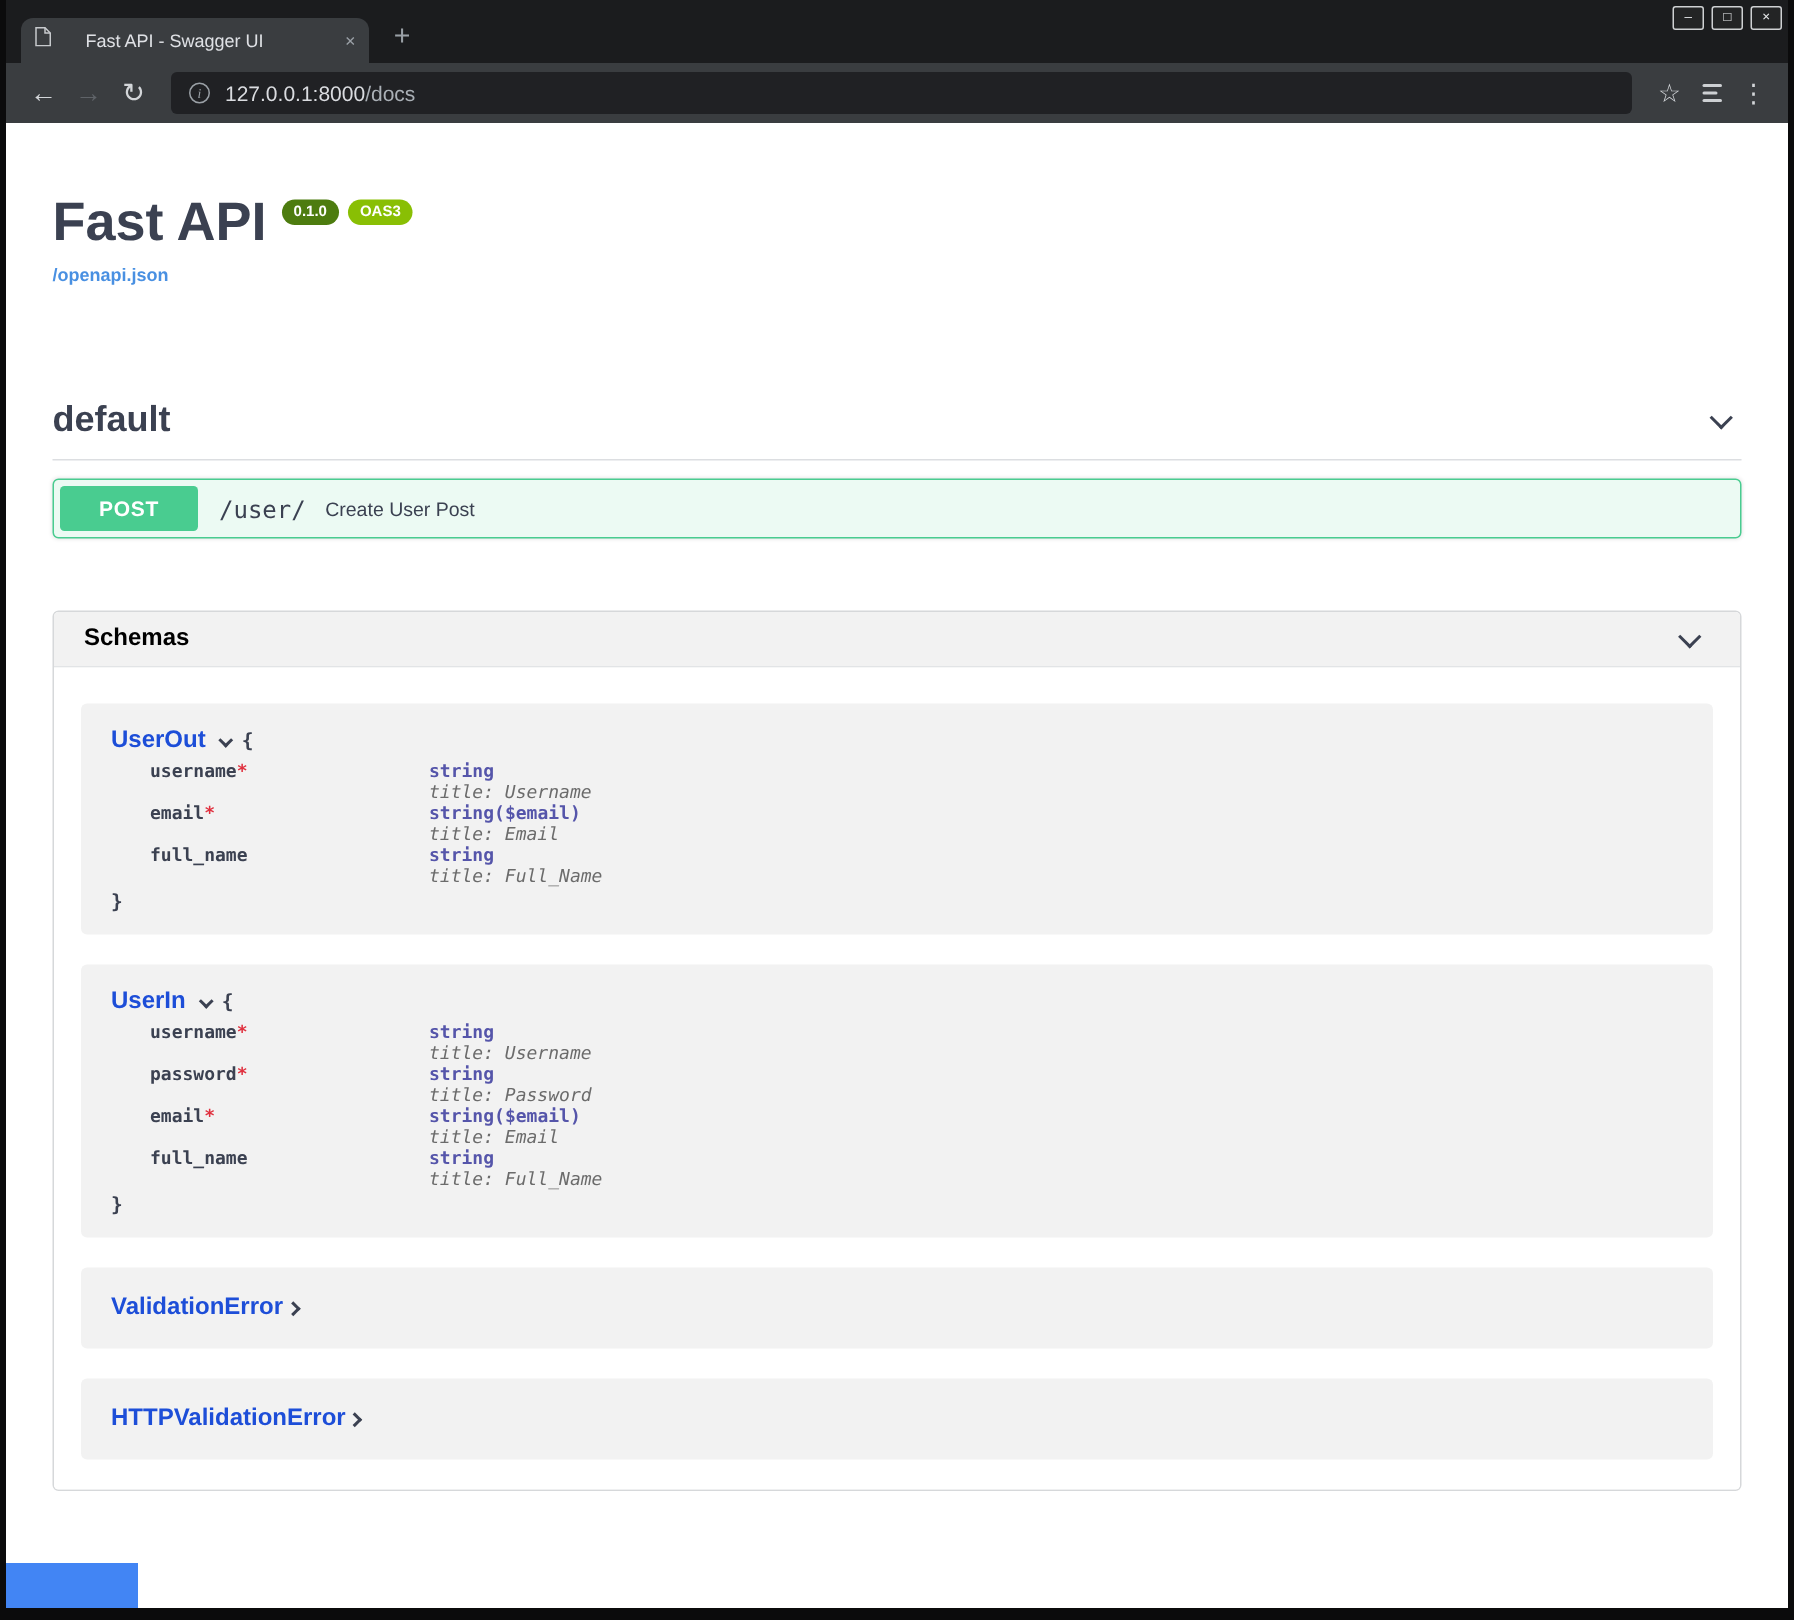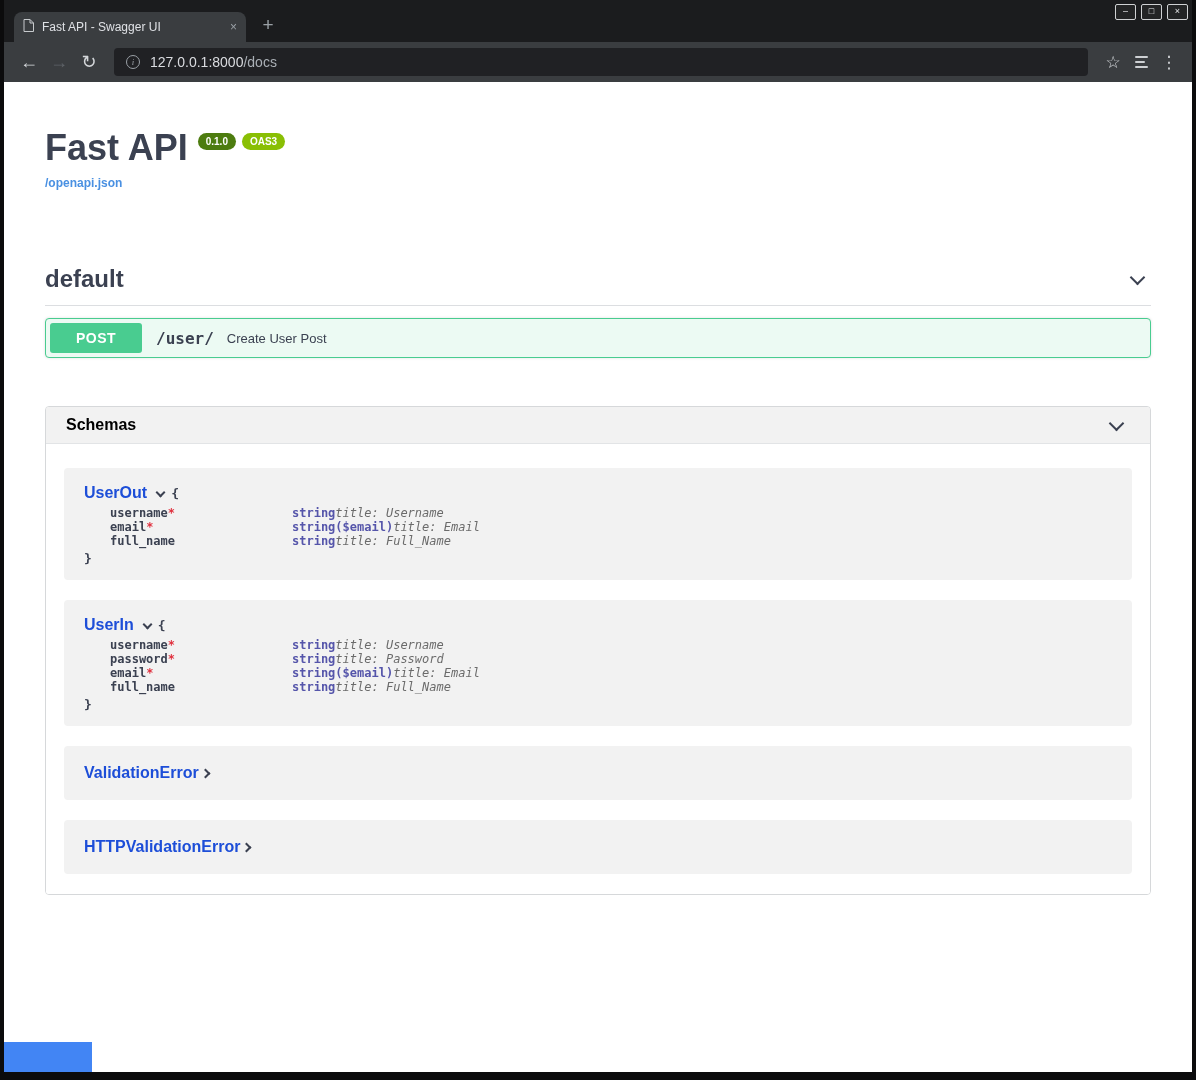--- a/index.html
+++ b/index.html
@@ -7,21 +7,21 @@
   body { font-family:"Liberation Sans", sans-serif; background:#fff; }
 
   
   .window { width:1196px; height:1080px; background:#0b0b0c; padding:0 4px 8px 4px;
             display:flex; flex-direction:column; }
 
   
   .titlebar { height:42px; background:#1b1c1e; position:relative;
               display:flex; align-items:flex-end; padding-left:10px; }
   .tab { width:232px; height:30px; background:#3a3d40; border-radius:8px 8px 0 0;
-         display:flex; align-items:center; gap:8px; padding:0 9px; }
+         display:flex; align-items:center; gap:23px; padding:0 9px; }
   .tab-title { flex:1; font-size:12px; color:#dfe1e5; white-space:nowrap; overflow:hidden; }
   .tab-close { color:#9aa0a6; font-size:12px; line-height:12px; }
   .new-tab { color:#9aa0a6; font-size:19px; margin:0 0 6px 12px; width:20px; text-align:center; }
   .win-controls { position:absolute; top:4px; right:4px; display:flex; gap:5px; }
   .win-btn { width:21px; height:16px; border:1px solid #cfd1d3; border-radius:2px;
              color:#e7e9eb; font-size:9px; line-height:13px; text-align:center; background:#232425; }
 
   
   .navbar { height:40px; background:#3a3d40; display:flex; align-items:center; padding:0 10px; }
   .nav-icon { width:30px; text-align:center; font-size:18px; color:#d3d6d9; }
@@ -35,62 +35,62 @@
   .url-host { color:#dadce0; }
   .url-path { color:#aab0b6; }
   .star-icon { font-size:17px; color:#d3d6d9; width:30px; text-align:center; }
   .ext-icon { width:28px; display:flex; flex-direction:column; gap:3px; padding-left:7px; }
   .ext-icon span { height:2px; background:#cdd0d3; display:block; border-radius:1px; }
   .ext-b1 { width:13px; } .ext-b2 { width:10px; } .ext-b3 { width:13px; }
   .menu-dots { font-size:17px; color:#d3d6d9; width:26px; text-align:center; }
 
   
   .page { flex:1; background:#fff; position:relative; overflow:hidden; color:#3b4151; }
-  .wrap { padding:0 41px; }
+  .wrap { padding:0 31px; }
 
   .info-block { padding-top:46px; }
   .api-title { font-size:36px; font-weight:700; color:#3b4151; display:flex;
                align-items:flex-start; gap:10px; line-height:40px; }
   .badges { display:flex; gap:6px; margin-top:5px; }
   .badge { font-size:10px; font-weight:700; color:#fff; padding:3px 8px; border-radius:10px; line-height:1.1; }
   .badge.version { background:#4d7c0f; }
   .badge.oas { background:#89bf04; }
   .spec-link { display:inline-block; margin-top:8px; font-size:12px; color:#4990e2; text-decoration:none;font-weight:bold; }
 
   .tag-row { margin-top:66px; display:flex; justify-content:space-between; align-items:center;
              border-bottom:1px solid #dcdee1; padding:8px 0 12px; }
   .tag-title { font-size:24px; font-weight:600; color:#3b4151; }
 
   .opblock { margin-top:12px; border:1px solid #49cc90; background:#ecfaf3; border-radius:4px;
              box-shadow:0 0 3px rgba(0,0,0,.12); display:flex; align-items:center; padding:4px; }
   .method-badge { background:#49cc90; color:#fff; font-weight:700; font-size:14px; width:92px;
                   text-align:center; padding:7px 0; border-radius:3px; letter-spacing:.5px; }
-  .op-path { font-family:"DejaVu Sans Mono", monospace; font-size:16px; font-weight:700;
+  .op-path { font-family:"DejaVu Sans Mono", monospace; font-size:16px; font-weight:400;
              color:#3b4151; margin-left:14px; }
   .op-summary { font-size:13px; color:#3b4151; margin-left:13px; }
 
   .models { margin-top:48px; border:1px solid #d6d8da; border-radius:4px; overflow:hidden; }
   .models-header { display:flex; justify-content:space-between; align-items:center; background:#f2f2f2;
                    padding:9px 20px; border-bottom:1px solid #e2e4e6; }
   .models-title { font-size:16px; font-weight:700; color:#000000; }
   .models-body { padding:24px 18px 20px; background:#fff; }
 
   .model-box { background:#f2f2f2; border-radius:4px; padding:16px 20px 14px; margin-bottom:20px; }
   .model-box:last-child { margin-bottom:0; }
   .model-box.collapsed { padding:18px 20px; }
   .model-head { display:flex; align-items:center; }
   .model-name { font-size:16px; font-weight:700; color:#1d4ed8; }
   .brace { font-family:"DejaVu Sans Mono", monospace; font-size:13px; font-weight:700; color:#3b4151; }
   .close-brace { margin-top:3px; }
   .props { margin:4px 0 2px 26px; }
-  .prop-row { display:flex; align-items:flex-start;gap:32px; }
+  .prop-row { display:flex; align-items:flex-start; }
   .prop-name { width:150px; font-family:"DejaVu Sans Mono", monospace; font-size:12px;
                font-weight:700; color:#3b4151; line-height:14px; }
   .req-star { color:#e0313f; }
-  .prop-desc { display:flex; flex-direction:row; }
+  .prop-desc { display:flex; flex-direction:column;margin-left:36px; }
   .prop-type { font-family:"DejaVu Sans Mono", monospace; font-size:12px; font-weight:700;
                color:#5555aa; line-height:14px; }
   .prop-meta { font-family:"DejaVu Sans Mono", monospace; font-size:12px; font-style:italic;
                color:#6b6b6b; line-height:14px; }
   .collapsed-row { display:flex; align-items:center; gap:3px; }
 
   .chev { display:inline-block; border-right:2px solid #3b4151; border-bottom:2px solid #3b4151; }
   .chev.big-down { width:11px; height:11px; transform:rotate(45deg); margin:-4px 8px 0 0; }
   .chev.small-down { width:7px; height:7px; transform:rotate(45deg); margin:-2px 7px 0 10px; }
   .chev.small-right { width:7px; height:7px; transform:rotate(-45deg); }

